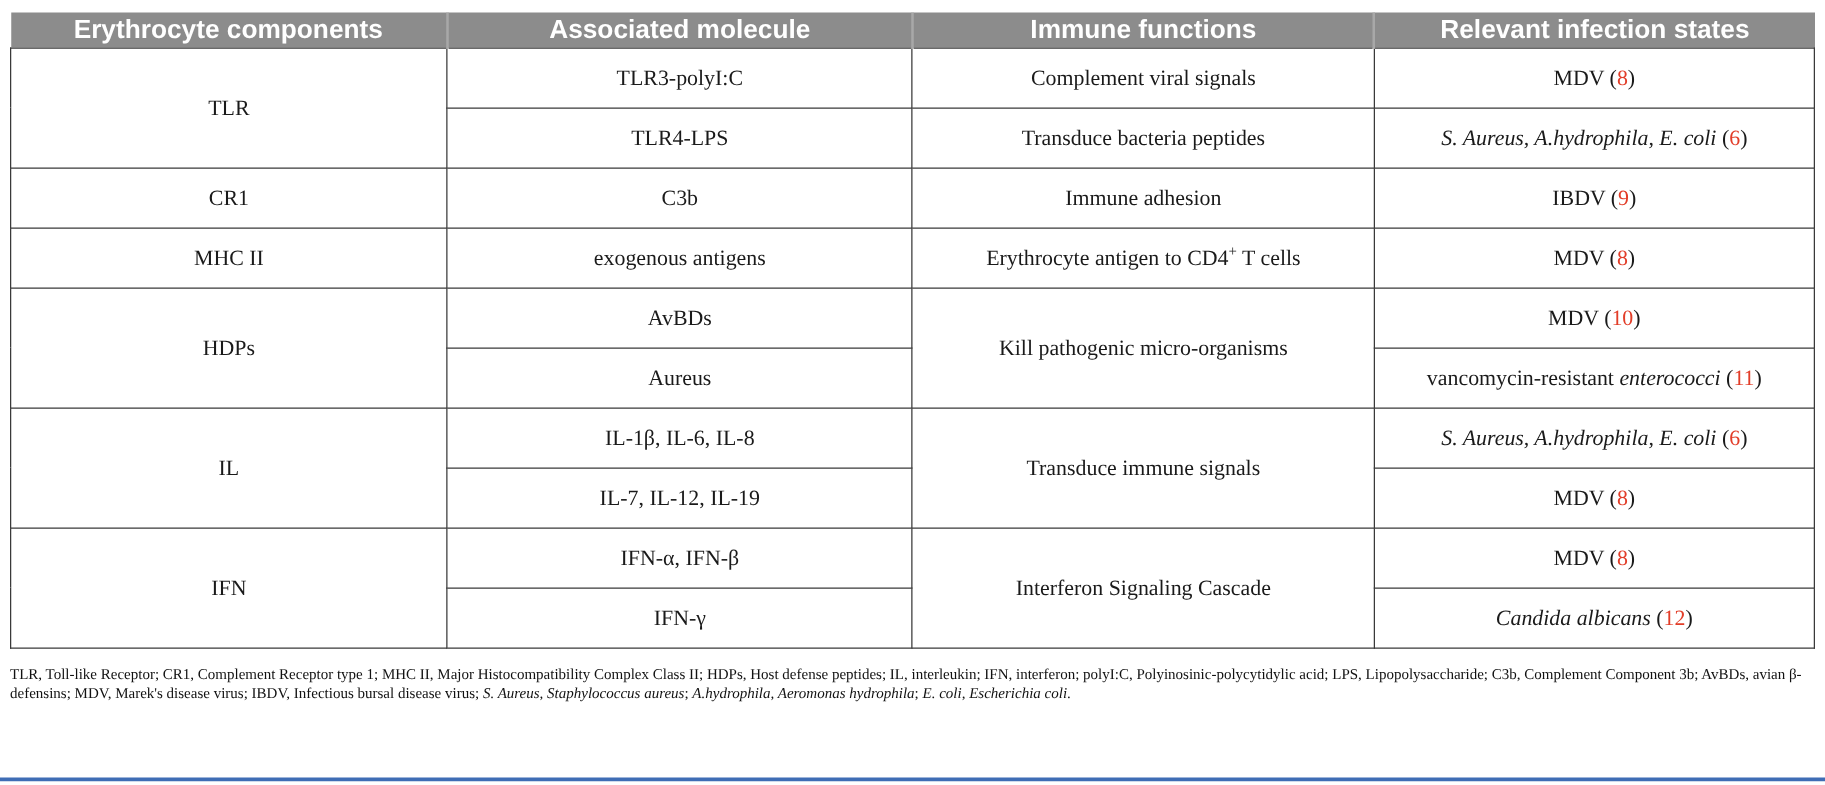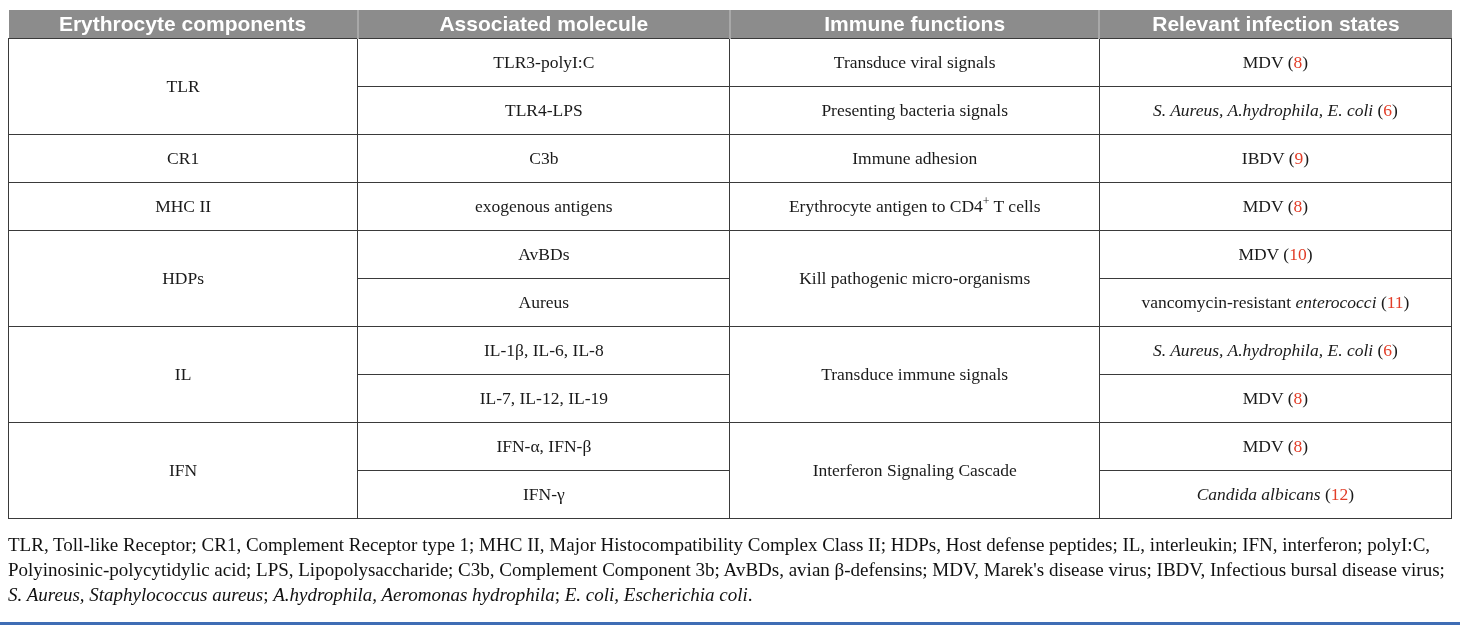--- a/index.html
+++ b/index.html
@@ -40,21 +40,21 @@
     font-size: 17.5px;
     height: 48px;
     padding: 4px 10px;
     color: var(--text, #1a1a1a);
     margin-top: 48px;
   }
   .ref { color: var(--ref-red, #e23d28); }
   sup { font-size: 68%; vertical-align: super; line-height: 0; }
   .footnote {
     margin: 13px 10px 0 8px;
-    font-size: 19px;
+    font-size: 12px;
     line-height: 1.33;
     color: #111111;
     text-align: left;
   }
   .bottom-bar {
     position: absolute;
     left: 0;
     right: 0;
     bottom: 3px;
     height: 3px;
@@ -77,26 +77,26 @@
         <th>Erythrocyte components</th>
         <th>Associated molecule</th>
         <th>Immune functions</th>
         <th>Relevant infection states</th>
       </tr>
     </thead>
     <tbody>
         <tr>
           <td rowspan="2"><span>TLR</span></td>
           <td><span>TLR3-polyI:C</span></td>
-          <td><span>Transduce viral signals</span></td>
+          <td><span>Complement viral signals</span></td>
           <td><span>MDV (</span><span class="ref">8</span><span>)</span></td>
         </tr>
         <tr>
           <td><span>TLR4-LPS</span></td>
-          <td><span>Presenting bacteria signals</span></td>
+          <td><span>Transduce bacteria peptides</span></td>
           <td><span style="font-style: italic;">S. Aureus, A.hydrophila, E. coli</span><span> (</span><span class="ref">6</span><span>)</span></td>
         </tr>
         <tr>
           <td><span>CR1</span></td>
           <td><span>C3b</span></td>
           <td><span>Immune adhesion</span></td>
           <td><span>IBDV (</span><span class="ref">9</span><span>)</span></td>
         </tr>
         <tr>
           <td><span>MHC II</span></td>

